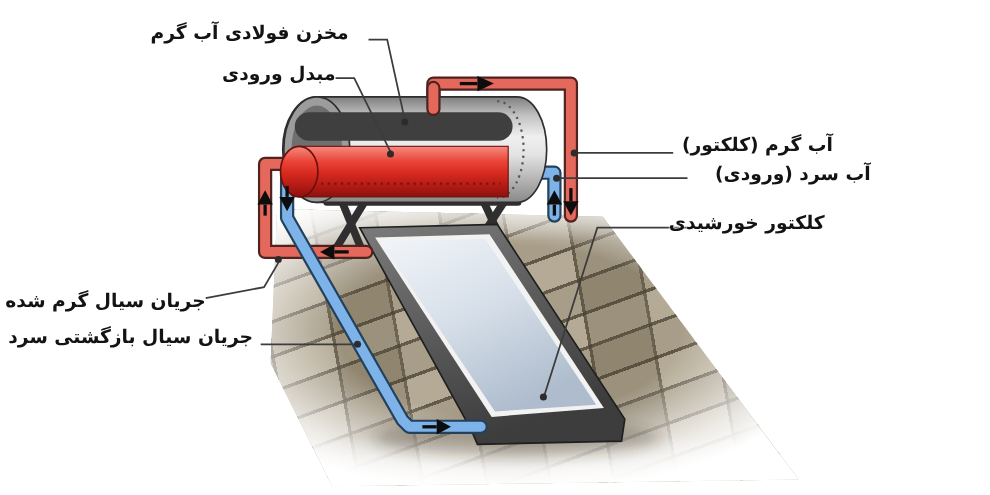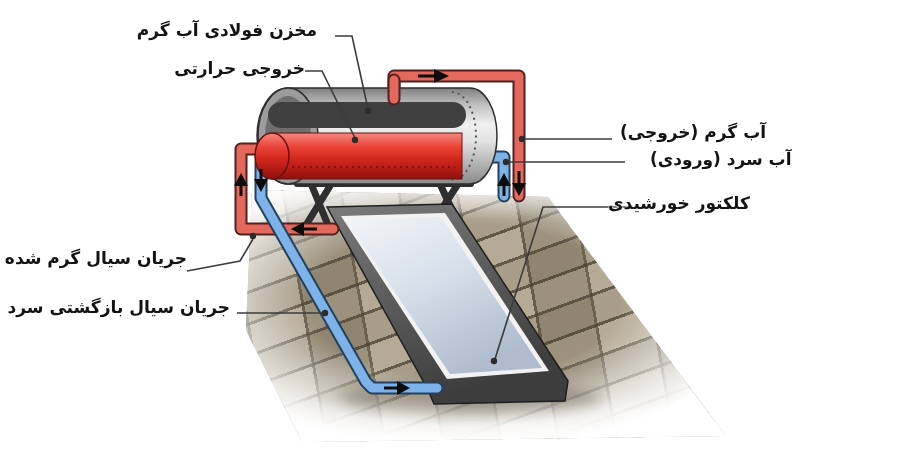--- a/index.html
+++ b/index.html
@@ -180,19 +180,19 @@
         <circle cx="522" cy="139" r="3.2"></circle>
           <circle cx="506" cy="162" r="3.2"></circle>
         <circle cx="494" cy="361" r="3.2"></circle>
           <circle cx="253" cy="236" r="3.2"></circle>
         <circle cx="325" cy="313" r="3.2"></circle>
       </g>
     </g>
   </svg>
 
   <div class="lbl" style="right:583px;top:20px;">مخزن فولادی آب گرم</div>
-  <div class="lbl" style="right:595px;top:58px;">خروجی حرارتی</div>
-  <div class="lbl" style="left:620px;top:122px;">آب گرم (خروجی)</div>
+  <div class="lbl" style="right:595px;top:58px;">مبدل ورودی</div>
+  <div class="lbl" style="left:620px;top:122px;">آب گرم (کلکتور)</div>
   <div class="lbl" style="left:630px;top:149px;margin-left:20px;">آب سرد (ورودی)</div>
   <div class="lbl" style="left:608px;top:193px;">کلکتور خورشیدی</div>
-  <div class="lbl" style="right:713px;top:248px;">جریان سیال گرم شده</div>
+  <div class="lbl" style="right:713px;top:264px;">جریان سیال گرم شده</div>
   <div class="lbl" style="right:670px;top:297px;">جریان سیال بازگشتی سرد</div>
 </div>
 
 </body></html>

